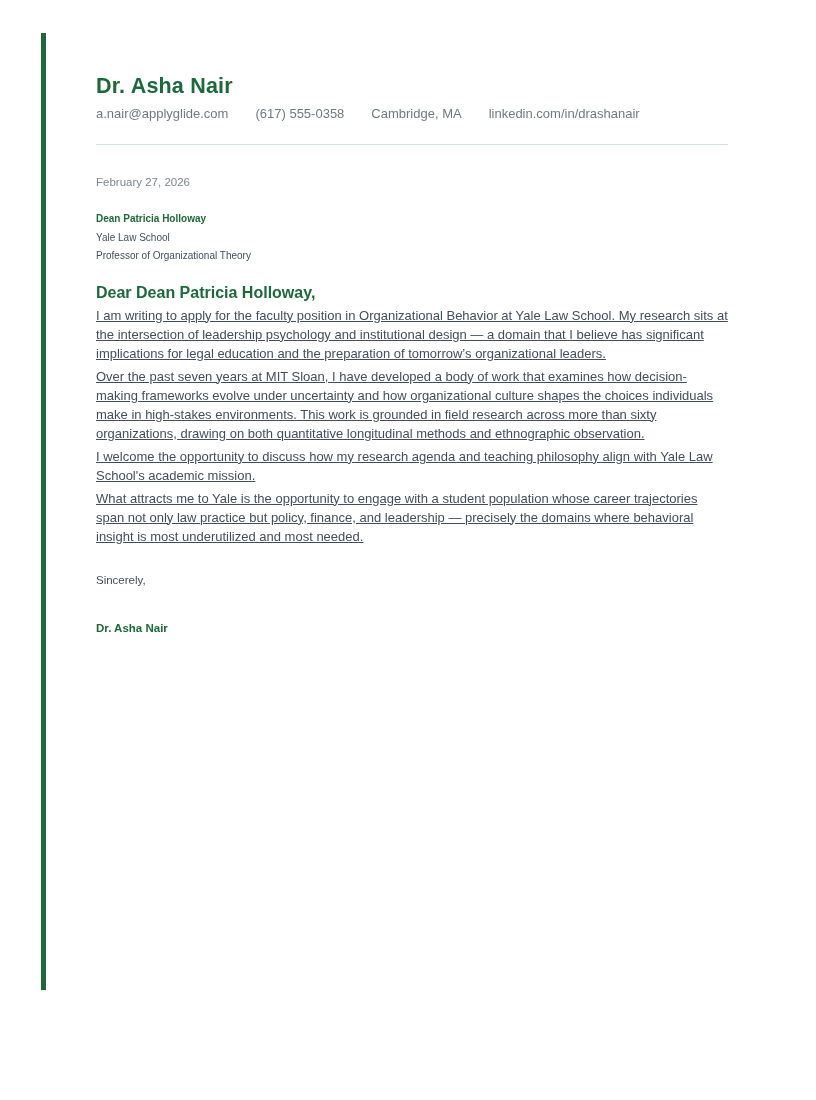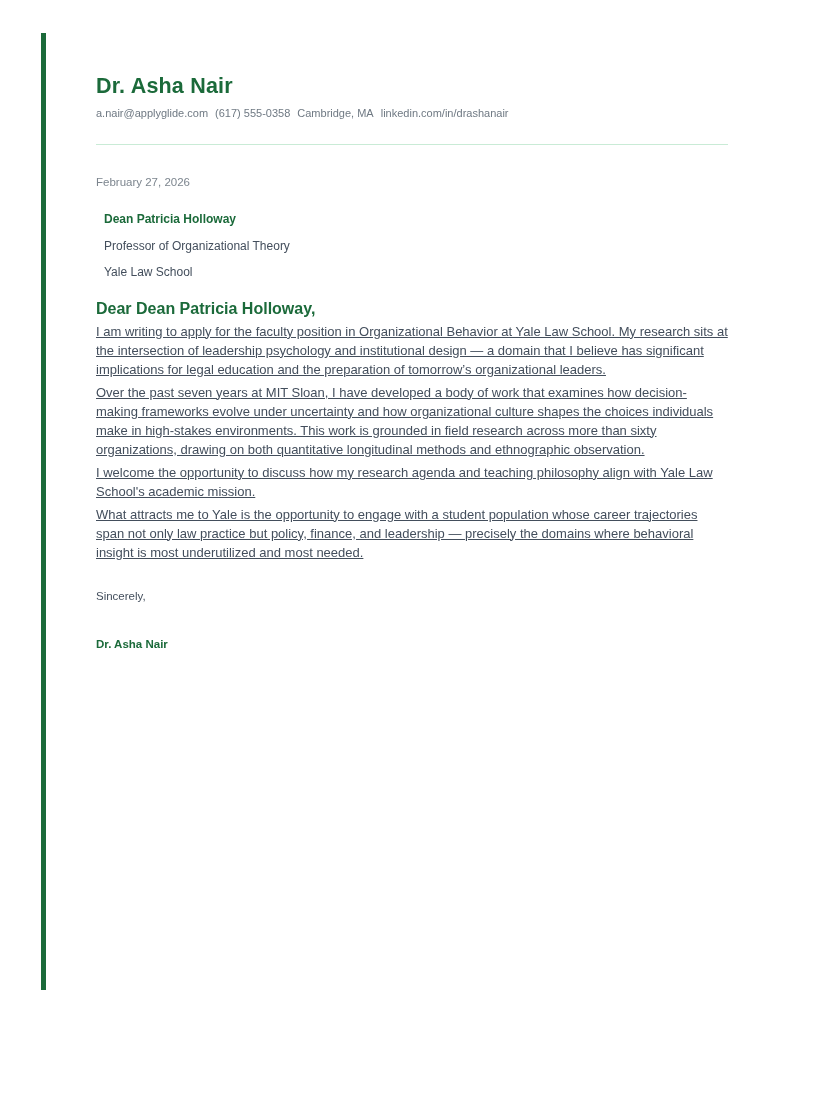--- a/index.html
+++ b/index.html
@@ -26,39 +26,39 @@
   }
   h1.name {
     margin: 74px 0 0 0;
     font-size: 21.5px;
     line-height: 24px;
     font-weight: 700;
     letter-spacing: 0.2px;
   }
   .contact-row {
     display: flex;
-    gap: 7px;
+    gap: 27px;
     margin-top: 9px;
-    font-size: 11px;
+    font-size: 13px;
     line-height: 13px;
   }
   hr.divider {
     border: none;
     border-top: 1px solid;
     margin: 24px 0 0 0;
   }
   .date {
     margin: 28px 0 0 0;
     font-size: 11.5px;
     line-height: 19px;
   }
   .recipient { margin-top: 18px; }
   .recipient p {
-    margin: 8px;
-    font-size: 12px;
+    margin: 0;
+    font-size: 10px;
     line-height: 18.5px;
   }
   .salutation {
     margin: 17px 0 0 0;
     font-size: 16px;
     line-height: 19px;
     font-weight: 700;
   }
   .body-para {
     margin: 4px 0 0 0;
@@ -98,22 +98,22 @@
       </div>
 
       <hr class="divider" style="border-top-color: rgb(201, 235, 214);">
     </header>
 
     <main>
       <p class="date" style="color: rgb(124, 133, 142);">February 27, 2026</p>
 
       <div class="recipient">
         <p class="bold" style="color: rgb(27, 106, 58);">Dean Patricia Holloway</p>
+        <p style="color: rgb(67, 78, 92);">Yale Law School</p>
         <p style="color: rgb(67, 78, 92);">Professor of Organizational Theory</p>
-        <p style="color: rgb(67, 78, 92);">Yale Law School</p>
       </div>
 
       <p class="salutation" style="color: rgb(27, 106, 58);">Dear Dean Patricia Holloway,</p>
 
       <p class="body-para" style="color: rgb(67, 78, 92);">I am writing to apply for the faculty position in Organizational Behavior at Yale Law School. My research sits at the intersection of leadership psychology and institutional design — a domain that I believe has significant implications for legal education and the preparation of tomorrow’s organizational leaders.</p>
 
       <p class="body-para" style="color: rgb(67, 78, 92);">Over the past seven years at MIT Sloan, I have developed a body of work that examines how decision-making frameworks evolve under uncertainty and how organizational culture shapes the choices individuals make in high-stakes environments. This work is grounded in field research across more than sixty organizations, drawing on both quantitative longitudinal methods and ethnographic observation.</p>
 
       <p class="body-para" style="color: rgb(67, 78, 92);">I welcome the opportunity to discuss how my research agenda and teaching philosophy align with Yale Law School's academic mission.</p>
 

